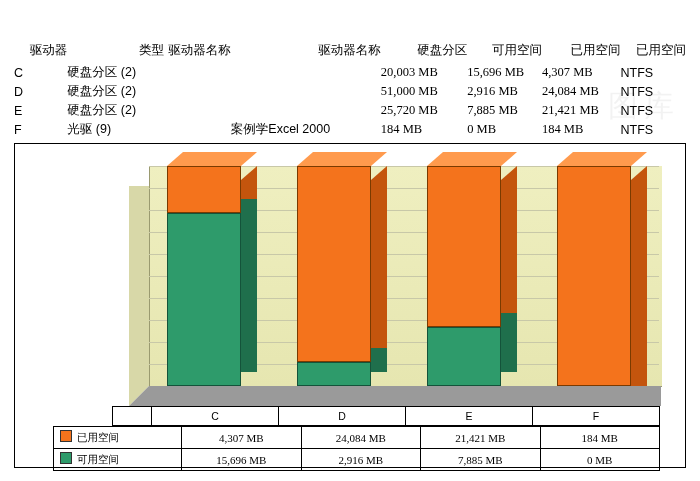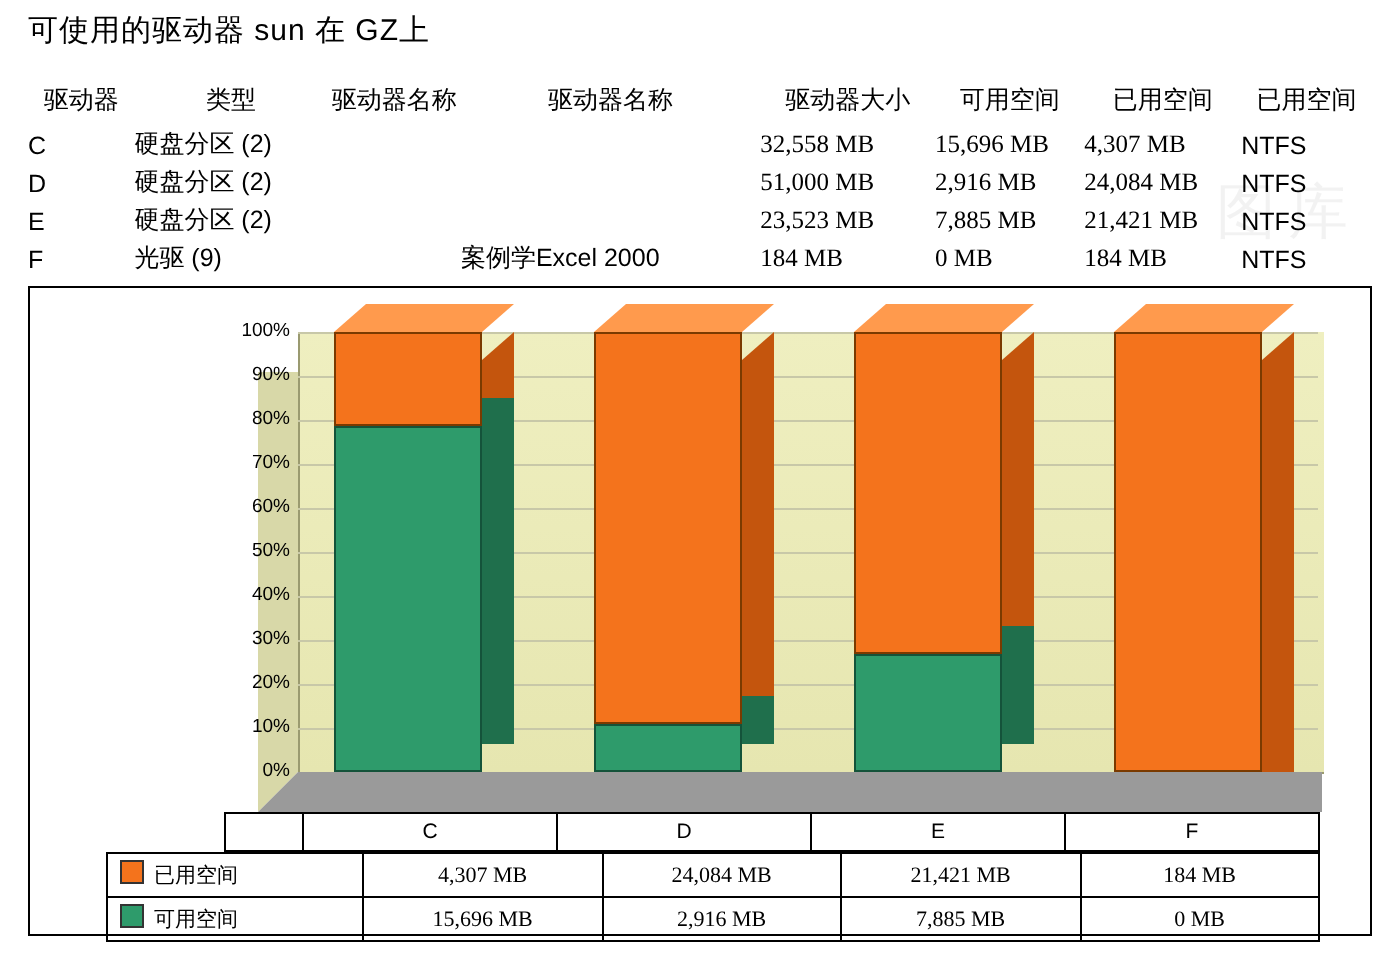--- a/index.html
+++ b/index.html
@@ -33,21 +33,21 @@
   .drive-table {
     position: absolute;
     left: 14px;
     top: 40px;
     width: 672px;
     font-size: 12.5px;
     border-collapse: collapse;
   }
   .drive-table th {
     font-weight: normal;
-    text-align: center;
+    text-align: right;
     padding: 2px 0 4px 0;
     white-space: nowrap;
   }
   .drive-table td {
     padding: 1px 0;
     white-space: nowrap;
   }
   .col-letter   { width: 58px; }
   .col-type     { width: 105px; }
   .col-share    { width: 68px; }
@@ -227,62 +227,61 @@
     letter-spacing: 6px;
     pointer-events: none;
     user-select: none;
   }
 </style>
 </head>
 <body>
 
 <div class="page">
 
-  <div class="title">可使用的驱动器 sun 在 GZ上</div>
 
   <table class="drive-table">
     <thead>
       <tr>
         <th class="col-letter">驱动器</th>
         <th class="col-type">类型</th>
         <th class="col-share">驱动器名称</th>
         <th class="col-name">驱动器名称</th>
-        <th class="col-size">驱动器大小</th>
+        <th class="col-size">硬盘分区</th>
         <th class="col-free">可用空间</th>
         <th class="col-used">已用空间</th>
         <th class="col-fs">已用空间</th>
       </tr>
     </thead>
     <tbody>
       <tr>
         <td>C</td>
         <td>硬盘分区 (2)</td>
         <td></td>
         <td></td>
-        <td class="num">32,558 MB</td>
+        <td class="num">20,003 MB</td>
         <td class="num">15,696 MB</td>
         <td class="num">4,307 MB</td>
         <td>NTFS</td>
       </tr>
       <tr>
         <td>D</td>
         <td>硬盘分区 (2)</td>
         <td></td>
         <td></td>
         <td class="num">51,000 MB</td>
         <td class="num">2,916 MB</td>
         <td class="num">24,084 MB</td>
         <td>NTFS</td>
       </tr>
       <tr>
         <td>E</td>
         <td>硬盘分区 (2)</td>
         <td></td>
         <td></td>
-        <td class="num">23,523 MB</td>
+        <td class="num">25,720 MB</td>
         <td class="num">7,885 MB</td>
         <td class="num">21,421 MB</td>
         <td>NTFS</td>
       </tr>
       <tr>
         <td>F</td>
         <td>光驱 (9)</td>
         <td></td>
         <td>案例学Excel 2000</td>
         <td class="num">184 MB</td>
@@ -295,33 +294,20 @@
 
   <div class="watermark">图库</div>
 
   <div class="chart-frame">
 
     <div class="plot-area">
       <div class="sidewall"></div>
       <div class="backwall"></div>
       <div class="floor"></div>
 
-      <div class="y-labels">
-        <div style="top:0px">100%</div>
-        <div style="top:22px">90%</div>
-        <div style="top:44px">80%</div>
-        <div style="top:66px">70%</div>
-        <div style="top:88px">60%</div>
-        <div style="top:110px">50%</div>
-        <div style="top:132px">40%</div>
-        <div style="top:154px">30%</div>
-        <div style="top:176px">20%</div>
-        <div style="top:198px">10%</div>
-        <div style="top:220px">0%</div>
-      </div>
 
       <div class="grid-line" style="top:22px"></div>
       <div class="grid-line" style="top:44px"></div>
       <div class="grid-line" style="top:66px"></div>
       <div class="grid-line" style="top:88px"></div>
       <div class="grid-line" style="top:110px"></div>
       <div class="grid-line" style="top:132px"></div>
       <div class="grid-line" style="top:154px"></div>
       <div class="grid-line" style="top:176px"></div>
       <div class="grid-line" style="top:198px"></div>

